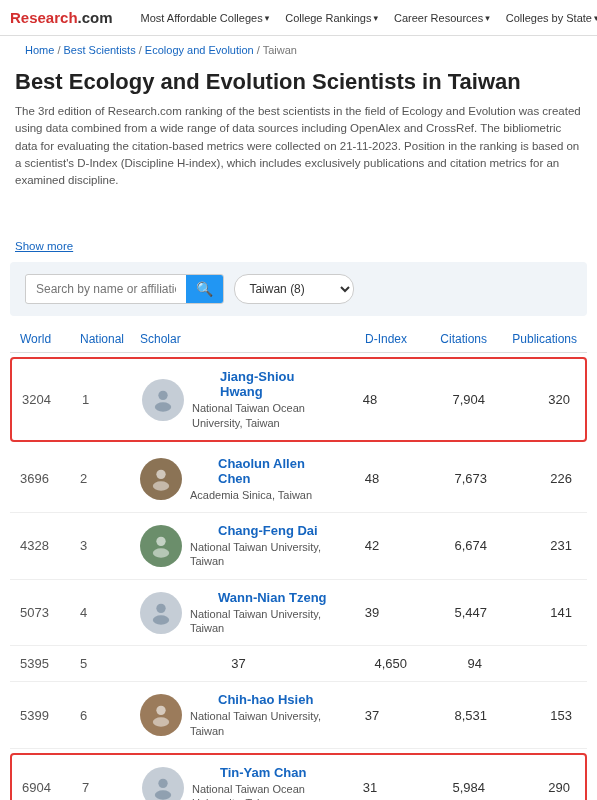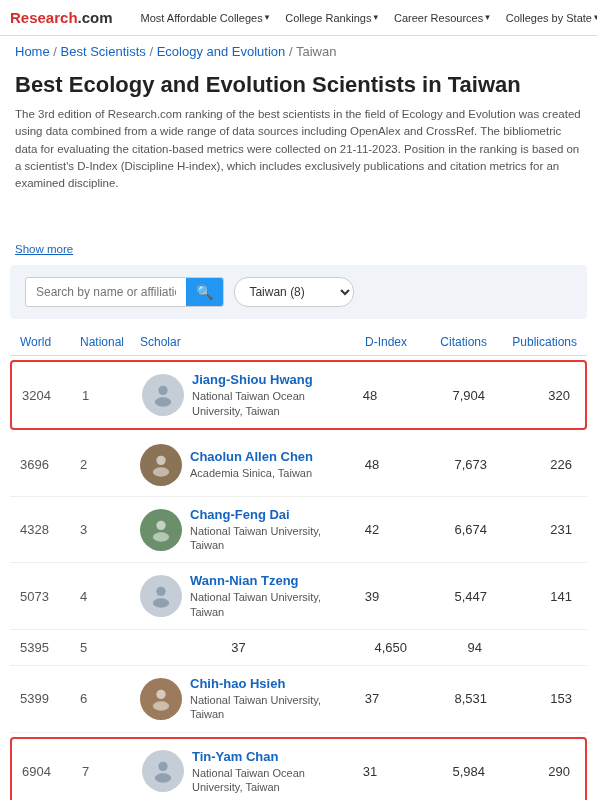--- a/index.html
+++ b/index.html
@@ -3,25 +3,25 @@
   <meta charset="utf-8">
   <style>
     * { box-sizing: border-box; margin: 0; padding: 0; }
     body { font-family: Arial, sans-serif; font-size: 13px; color: #333; background: #fff; width: 597px; }
 
     
     .nav { background: #fff; border-bottom: 1px solid #ddd; display: flex; align-items: center; padding: 0 10px; height: 36px; }
     .nav-logo { font-weight: bold; font-size: 15px; color: #d32f2f; margin-right: 20px; white-space: nowrap; }
     .nav-logo span { color: #333; }
     .nav-links { display: flex; gap: 0; }
-    .nav-link { font-size: 11px; color: #333; padding: 0 8px; cursor: pointer; white-space: nowrap; display: flex; align-items: flex-start; gap: 2px; }
+    .nav-link { font-size: 11px; color: #333; padding: 0 8px; cursor: pointer; white-space: nowrap; display: flex; align-items: center; gap: 2px; }
     .chevron { font-size: 9px; }
 
     
-    .breadcrumb { padding: 8px 15px; font-size: 13px; color: #777; }
+    .breadcrumb { padding: 8px 25px; font-size: 11px; color: #777; }
     .breadcrumb a { color: #1565c0; text-decoration: none; }
     .breadcrumb span { color: #777; }
 
     
     .page-title { padding: 5px 15px 8px; font-size: 22px; font-weight: bold; color: #222; }
 
     
     .description { padding: 0 15px 5px; font-size: 11.5px; color: #555; line-height: 1.5; }
     .show-more { color: #1565c0; cursor: pointer; font-size: 11.5px; padding: 2px 15px 10px; display: block; margin-top: 44px; }
 
@@ -40,21 +40,21 @@
 
     .table-row { display: grid; grid-template-columns: 60px 60px 1fr 70px 80px 90px; padding: 10px 10px; border-bottom: 1px solid #eee; align-items: center; }
     .table-row.highlighted { border: 2px solid #e53935; border-radius: 4px; margin: 4px 0; }
 
     .rank-world { font-size: 13px; color: #555; }
     .rank-national { font-size: 13px; color: #555; }
 
     .scholar-info { display: flex; align-items: center; gap: 8px; }
     .avatar { width: 42px; height: 42px; border-radius: 50%; background: #c5cdd6; display: flex; align-items: center; justify-content: center; flex-shrink: 0; overflow: hidden; }
     .avatar svg { width: 28px; height: 28px; fill: #90a0b0; }
-    .scholar-name { color: #1565c0; font-size: 13px; font-weight: bold; text-decoration: none; display: block; }
+    .scholar-name { color: #1565c0; font-size: 13px; font-weight: bold; text-decoration: none; display: block; margin-left: 28px; }
     .scholar-affil { font-size: 11px; color: #555; margin-top: 2px; line-height: 1.3; }
 
     .dindex { font-size: 13px; color: #333; text-align: center; }
     .citations { font-size: 13px; color: #333; text-align: right; }
     .publications { font-size: 13px; color: #333; text-align: right; padding-right: 5px; }
   </style>
 </head>
 <body>
 
 <nav class="nav">

